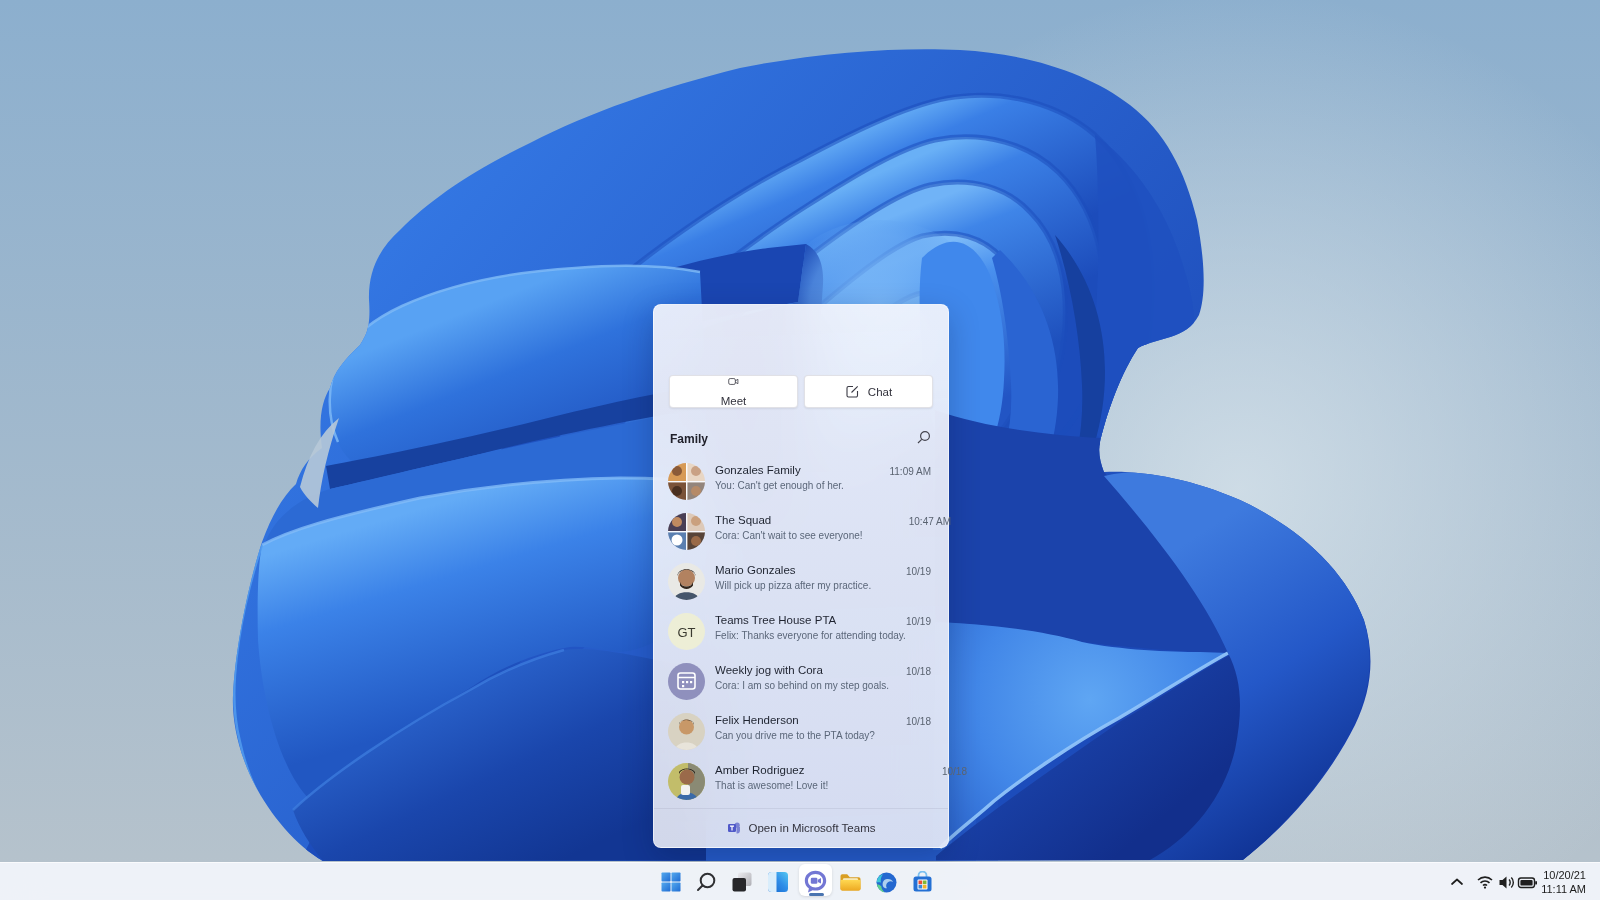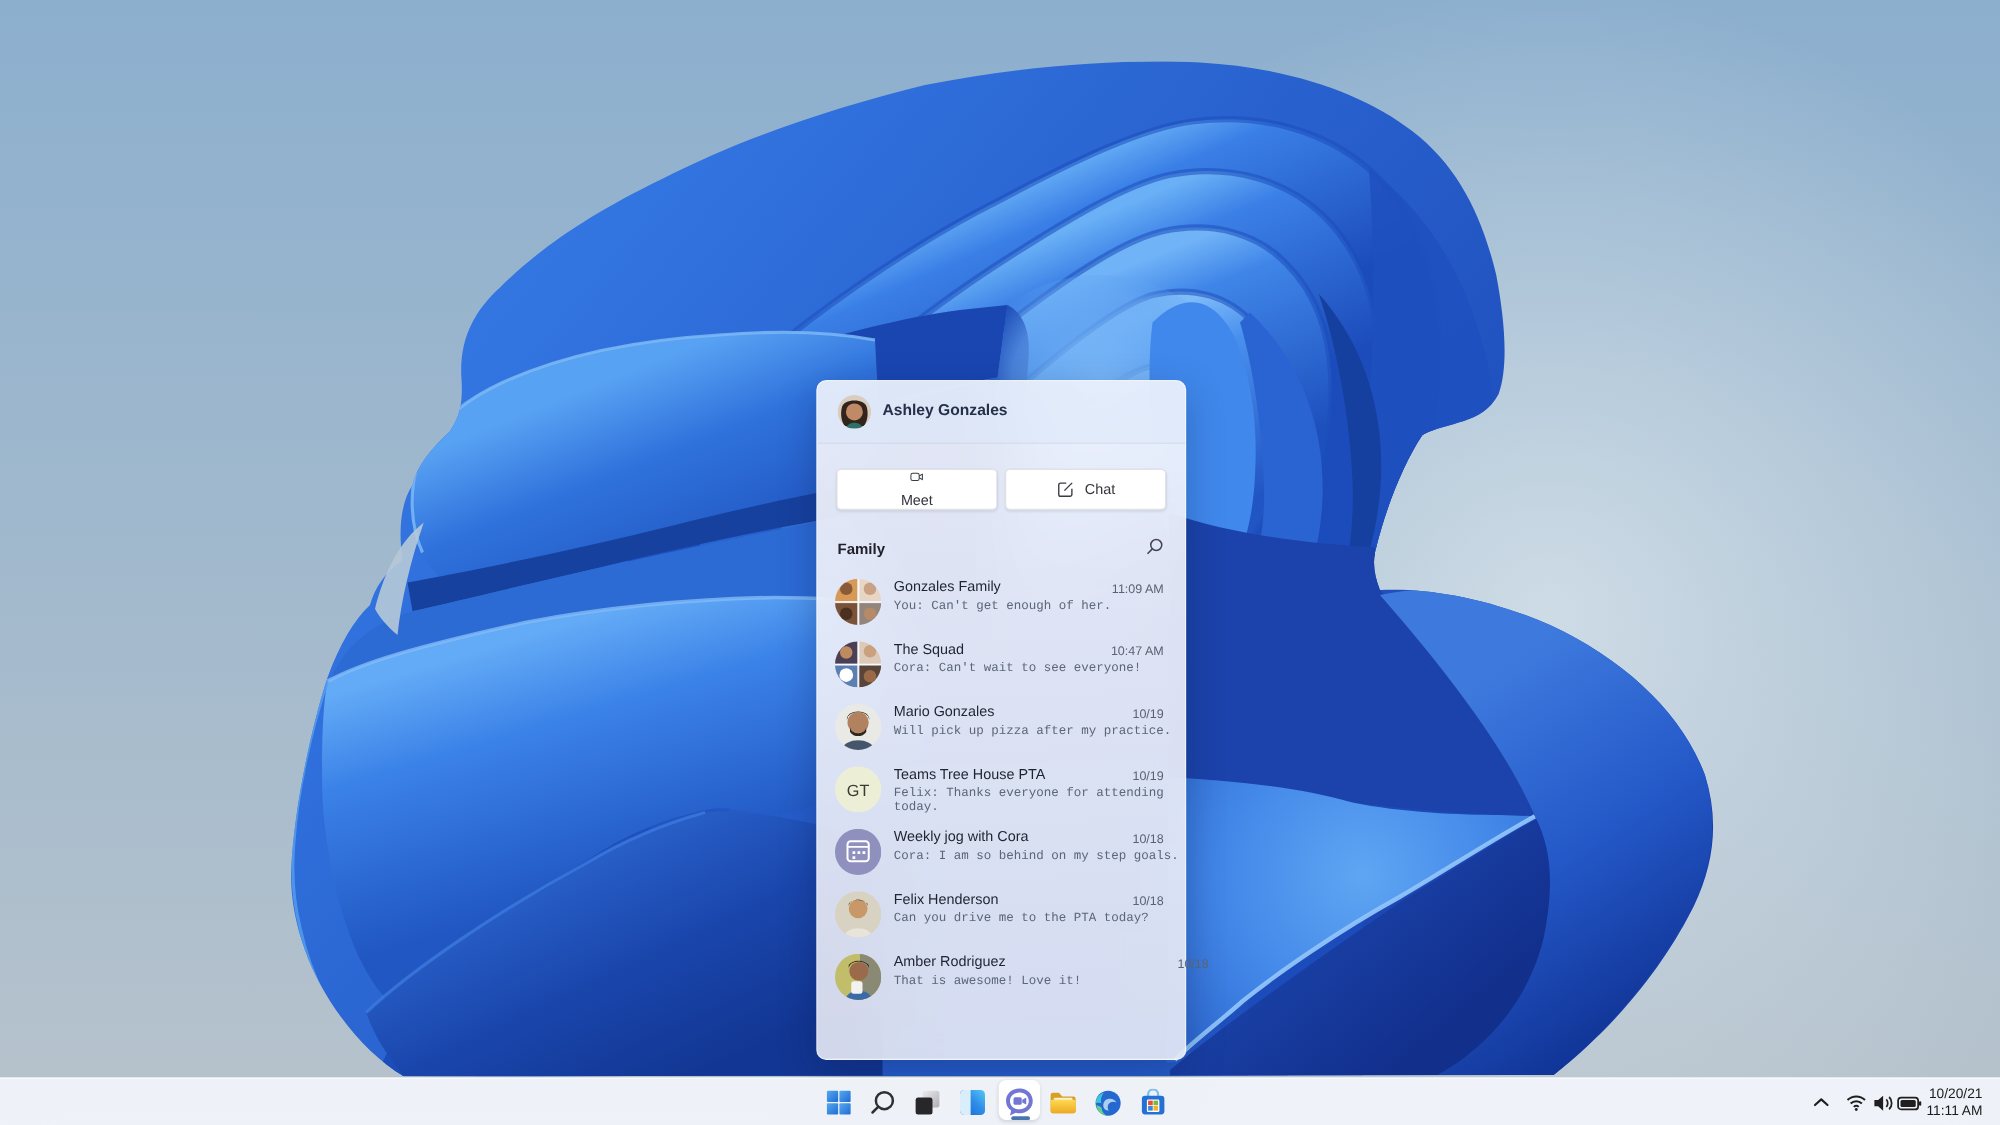--- a/index.html
+++ b/index.html
@@ -23,21 +23,21 @@
     border-radius:4px;border:1px solid rgba(120,120,140,0.22);
     box-shadow:0 1px 2px rgba(0,0,0,0.08);box-sizing:border-box;
     display:flex;align-items:center;justify-content:center;gap:8px;
     font-size:11.5px;color:#33333d;}
   #bmeet{left:15px;flex-direction:column;} #bchat{left:150px;}
   #recent{position:absolute;left:16px;top:127px;font-size:12px;font-weight:700;color:#21212b;}
   #psearch{position:absolute;right:17px;top:125px;}
   .item{position:absolute;left:0;width:100%;height:50px;}
   .item .iav{position:absolute;left:14px;top:6px;width:37px;height:37px;border-radius:50%;overflow:hidden;}
   .item .t1{position:absolute;left:61px;top:7px;font-size:11.5px;color:#1f2430;}
-  .item .t2{position:absolute;left:61px;top:23px;font-size:10px;color:#5b6779;font-family:Liberation Mono, monospace;}
+  .item .t2{position:absolute;left:61px;top:23px;font-size:10px;color:#5b6779;}
   .item .tm{position:absolute;right:17px;top:9px;font-size:10px;color:#5a6370;}
   #pfoot{position:absolute;left:0;bottom:0;width:100%;height:38px;
     border-top:1px solid rgba(140,140,160,0.18);
     display:flex;align-items:center;justify-content:center;gap:8px;
     font-size:11.5px;color:#33333d;}
   
   #taskbar{position:absolute;left:0;top:862px;width:1600px;height:38px;
     background:rgba(241,244,250,0.95);backdrop-filter:blur(20px);
     border-top:1px solid rgba(255,255,255,0.7);box-sizing:border-box;}
   .tic{position:absolute;top:5px;width:28px;height:28px;display:flex;align-items:center;justify-content:center;}
@@ -253,29 +253,20 @@
              L 1150 860 C 1190 838 1223 800 1235 750 C 1243 710 1242 680 1228 653
              C 1205 600 1160 540 1104 476 Z" fill="url(#gRP)"></path>
     <path d="M262 545 C 250 580 238 630 235 675 C 233 700 235 722 240 742
              C 248 780 268 820 295 850" fill="none" stroke="#55a0f0" stroke-width="2.5" opacity="0.8"></path>
   </g>
   <path d="M300 487 C 308 456 320 433 339 418 C 328 450 321 480 318 508
            C 311 502 304 495 300 487 Z" fill="#b7c9d8" opacity="0.9"></path>
 </svg>
 
 <div id="panel">
-  <div id="phead">
-    <div class="av"><svg width="27" height="27">
-            <circle cx="13.5" cy="13.5" r="13.5" fill="#d8cdbf"></circle>
-            <path d="M3.5 10 C4.5 2.5 22.5 2.5 23.5 10 C25 16 23.5 22 21 25 L6 25 C3.5 22 2 16 3.5 10Z" fill="#32241c"></path>
-            <circle cx="13.5" cy="13.5" r="6.8" fill="#c08a66"></circle>
-            <path d="M6.5 27 C8 20.5 19 20.5 20.5 27Z" fill="#2e6f6a"></path>
-          </svg></div>
-    <div class="nm">Ashley Gonzales</div>
-  </div>
   <div class="btn" id="bmeet">
     <svg width="15" height="15" viewBox="0 0 15 15">
           <rect x="1" y="3.5" width="9" height="8" rx="2" fill="none" stroke="#3a3a44" stroke-width="1.1"></rect>
           <path d="M10 6.5 L13.5 4.5 V10.5 L10 8.5" fill="none" stroke="#3a3a44" stroke-width="1.1" stroke-linejoin="round"></path>
         </svg>
     <span>Meet</span>
   </div>
   <div class="btn" id="bchat">
     <svg width="15" height="15" viewBox="0 0 15 15">
           <path d="M12.5 7 V11.5 A1.5 1.5 0 0 1 11 13 H3.5 A1.5 1.5 0 0 1 2 11.5 V4 A1.5 1.5 0 0 1 3.5 2.5 H8" fill="none" stroke="#3a3a44" stroke-width="1.1"></path>
@@ -299,21 +290,21 @@
             <circle cx="28" cy="8" r="5" fill="#c9a184"></circle>
             <circle cx="9" cy="28" r="5" fill="#4a3020"></circle>
             <circle cx="28" cy="28" r="5" fill="#b58a68"></circle>
       <rect x="18" width="1.5" height="37" fill="#fff" opacity="0.8"></rect>
             <rect y="18" width="37" height="1.5" fill="#fff" opacity="0.8"></rect>
     </svg></div>
     <div class="t1">Gonzales Family</div>
         <div class="t2">You: Can't get enough of her.</div>
         <div class="tm">11:09 AM</div>
   </div>
-  <div class="item" style="top:202px;">
+  <div class="item" style="top:202px;padding-left:20px;">
     <div class="iav"><svg width="37" height="37">
       <rect width="18" height="18" fill="#4a3f55"></rect>
             <rect x="19" width="18" height="18" fill="#ddc9b8"></rect>
             <rect y="19" width="18" height="18" fill="#5a7fb0"></rect>
             <rect x="19" y="19" width="18" height="18" fill="#584438"></rect>
       <circle cx="9" cy="9" r="5" fill="#c08a60"></circle>
             <circle cx="28" cy="8" r="5" fill="#caa07e"></circle>
             <circle cx="9" cy="27" r="5.5" fill="#fff"></circle>
             <circle cx="28" cy="28" r="5" fill="#9a6a48"></circle>
       <rect x="18" width="1.5" height="37" fill="#fff" opacity="0.8"></rect>
@@ -376,20 +367,29 @@
             <circle cx="19" cy="14" r="7.5" fill="#9a6a4a"></circle>
             <path d="M11 13 C10 4 28 4 27 13 L27 9 C22 4 14 5 11 9Z" fill="#241a14"></path>
             <path d="M8 37 C10 27 28 27 30 37Z" fill="#3a6aa8"></path>
             <rect x="13" y="22" width="9" height="10" rx="2" fill="#f2f2f0"></rect>
           </svg></div>
     <div class="t1">Amber Rodriguez</div>
         <div class="t2">That is awesome! Love it!</div>
         <div class="tm">10/18</div>
   </div>
 
+  <div id="pfoot">
+    <svg width="14" height="14" viewBox="0 0 14 14">
+          <circle cx="10.2" cy="4.2" r="2.6" fill="#7b83d4"></circle>
+          <rect x="1" y="3" width="8" height="8" rx="1.2" fill="#5059c9"></rect>
+          <path d="M3 5.2 H7 M5 5.2 V9.5" stroke="#fff" stroke-width="1.2" fill="none"></path>
+          <path d="M9.5 6 H13 V10 A3 3 0 0 1 9.5 12.5Z" fill="#7b83d4"></path>
+        </svg>
+    <span>Open in Microsoft Teams</span>
+  </div>
 </div>
 
 <div id="taskbar">
   <div id="chathl"></div>
   <div class="tic" style="left:657px;">
         <svg width="20" height="20" viewBox="0 0 20 20">
           <defs>
             <linearGradient id="wlg" x1="0" y1="0" x2="1" y2="1">
               <stop offset="0" stop-color="#55aaee"></stop>
               <stop offset="1" stop-color="#1f6cd4"></stop>

